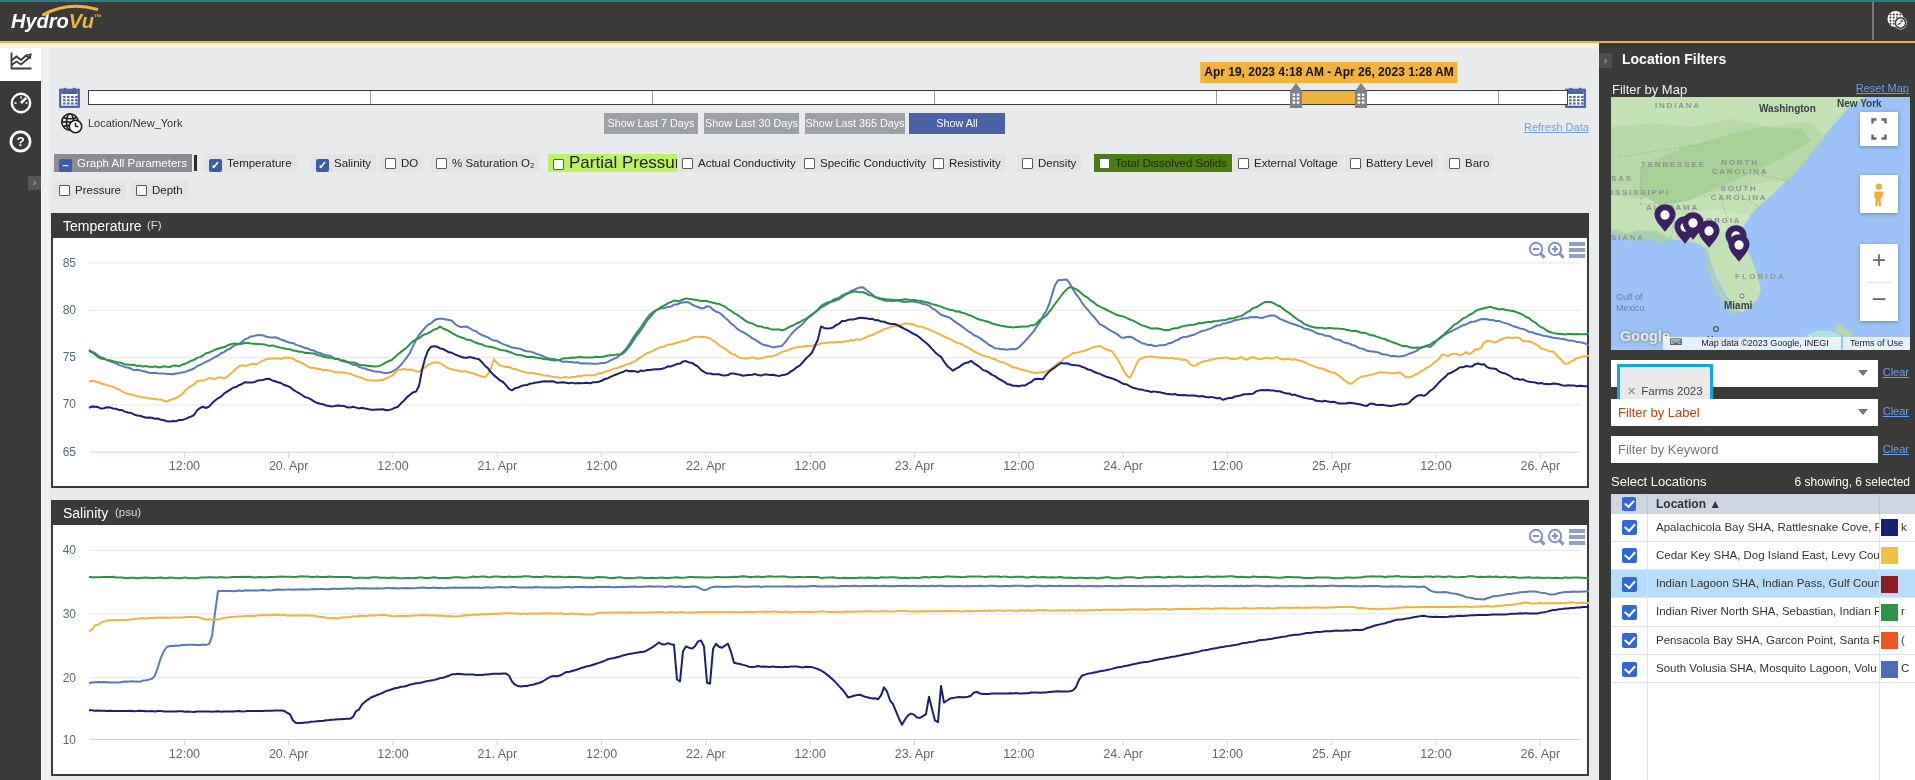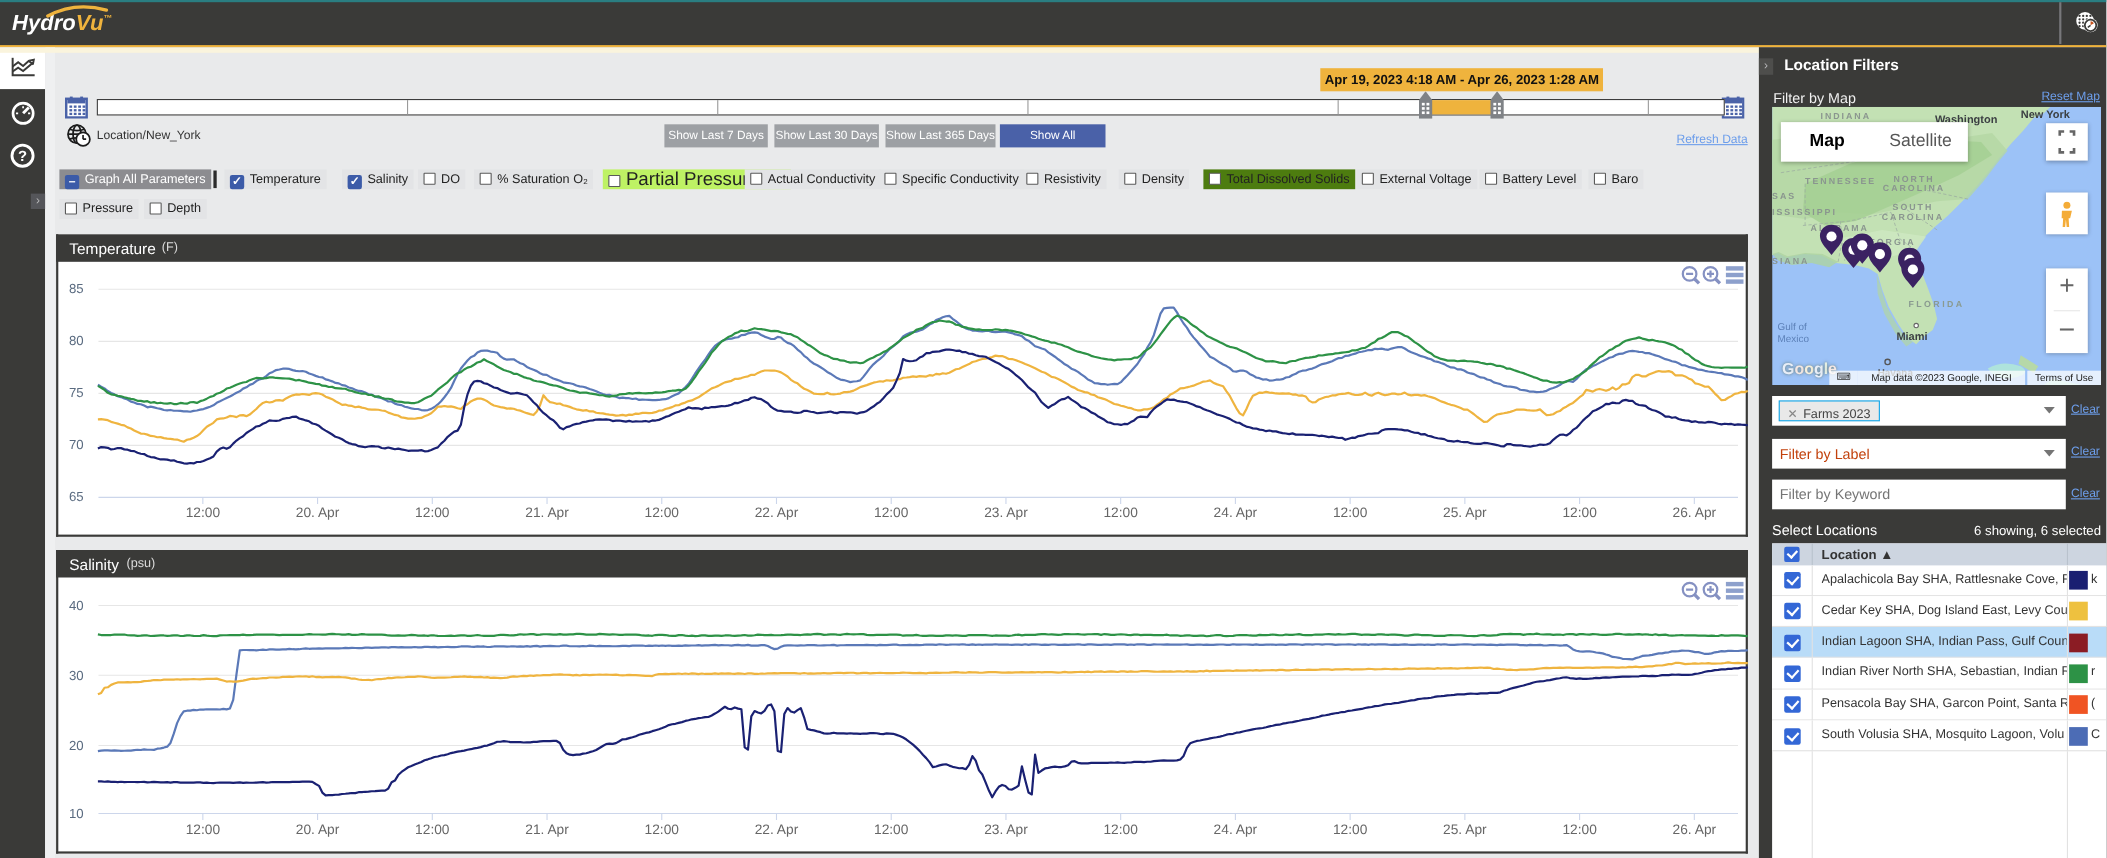--- a/index.html
+++ b/index.html
@@ -374,24 +374,20 @@
 </g>
       <g transform="translate(125,139) scale(1.13)">
 <path d="M0 -9.5 C-5.5 -9.5 -9.3 -5.5 -9.3 -0.6 C-9.3 3.4 -6.5 7.2 -3.4 10.6 L0 14.8 L3.4 10.6 C6.5 7.2 9.3 3.4 9.3 -0.6 C9.3 -5.5 5.5 -9.5 0 -9.5 Z" fill="#3b2262"></path>
 <circle r="4.1" fill="#fff"></circle>
 </g>
       <g transform="translate(128,148) scale(1.13)">
 <path d="M0 -9.5 C-5.5 -9.5 -9.3 -5.5 -9.3 -0.6 C-9.3 3.4 -6.5 7.2 -3.4 10.6 L0 14.8 L3.4 10.6 C6.5 7.2 9.3 3.4 9.3 -0.6 C9.3 -5.5 5.5 -9.5 0 -9.5 Z" fill="#3b2262"></path>
 <circle r="4.1" fill="#fff"></circle>
 </g>
     </svg>
-  <div class="abs" style="left:8px;top:14px;width:170px;height:36px;background:#fff;box-shadow:0 1px 4px rgba(0,0,0,.3)">
-    <span class="abs" style="left:0;top:0;width:84px;height:36px;font-size:16px;font-weight:bold;color:#000;text-align:center;line-height:36px">Map</span>
-    <span class="abs" style="left:84px;top:0;width:86px;height:36px;font-size:16px;color:#565656;text-align:center;line-height:36px">Satellite</span>
-  </div>
   <div class="abs" style="left:249px;top:15px;width:38px;height:34px;background:#fff;box-shadow:0 1px 4px rgba(0,0,0,.3)">
     <svg width="38" height="34" viewBox="0 0 38 34">
         <g stroke="#666" stroke-width="2.4" fill="none">
     <path d="M12.5 11.5 v-4 h4 M21.5 7.5 h4 v4 M25.5 22.5 v4 h-4 M16.5 26.5 h-4 v-4"></path>
         </g>
       </svg>
   </div>
   <div class="abs" style="left:249px;top:78px;width:38px;height:38px;background:#fff;box-shadow:0 1px 4px rgba(0,0,0,.3);text-align:center;padding-top:8px"><svg width="16" height="25" viewBox="0 0 14 22">
 <circle cx="7" cy="3.2" r="2.8" fill="#f4ac38"></circle>
 <path d="M3 7.5 h8 l-1.4 6 h-1.2 l0.4 7 h-2 l-0.6 -6 l-0.6 6 h-2 l0.4 -7 h-1.2 z" fill="#f4ac38"></path>
@@ -402,21 +398,21 @@
     <span class="abs" style="left:0;top:40px;width:38px;text-align:center;font-size:26px;color:#666">−</span>
   </div>
   <div class="abs" style="left:9px;top:231px;font-size:14.5px;font-weight:bold;color:#eef2ee;text-shadow:0 0 3px rgba(90,110,90,.9)">
   <span style="color:#e8eef8">G</span><span style="color:#f3e7e4">o</span><span style="color:#f5efdd">o</span><span style="color:#e8eef8">g</span><span style="color:#e4efe4">l</span><span style="color:#f3e7e4">e</span></div>
   <div class="abs" style="left:52px;top:240px;width:26px;height:13px;background:rgba(255,255,255,.75);text-align:center;font-size:9px;color:#333">⌨</div>
   <div class="abs" style="left:78px;top:240px;width:152px;height:13px;background:rgba(255,255,255,.75);font-size:9px;color:#222;text-align:center;line-height:13px">Map data ©2023 Google, INEGI</div>
   <div class="abs" style="left:232px;top:240px;width:67px;height:13px;background:rgba(255,255,255,.75);font-size:9px;color:#222;text-align:center;line-height:13px">Terms of Use</div>
 </div>
 
 <div class="abs" style="left:1611px;top:360px;width:267px;height:27px;background:#fff">
-  <span class="abs" style="left:6px;top:4px;height:19px;background:#e9e9e9;border:1px solid #0ea5e9;font-size:11.5px;color:#444;line-height:17px;padding:4px 7px"><span style="color:#888;margin-right:5px;font-size:11px">✕</span>Farms 2023</span>
+  <span class="abs" style="left:6px;top:4px;height:19px;background:#e9e9e9;border:3px solid #0ea5e9;font-size:11.5px;color:#444;line-height:17px;padding:16px 7px"><span style="color:#888;margin-right:5px;font-size:11px">✕</span>Farms 2023</span>
   <span class="abs" style="right:10px;top:10px;width:0;height:0;border-left:5px solid transparent;border-right:5px solid transparent;border-top:6px solid #757575"></span>
 </div>
 <a class="abs" style="right:6px;top:366px;font-size:11px;color:#6d9eeb">Clear</a>
 <div class="abs" style="left:1611px;top:398.5px;width:267px;height:27px;background:#fff">
   <span class="abs" style="left:7px;top:6px;font-size:13px;color:#c2410c">Filter by Label</span>
   <span class="abs" style="right:10px;top:10px;width:0;height:0;border-left:5px solid transparent;border-right:5px solid transparent;border-top:6px solid #757575"></span>
 </div>
 <a class="abs" style="right:6px;top:405px;font-size:11px;color:#6d9eeb">Clear</a>
 <div class="abs" style="left:1611px;top:436px;width:267px;height:27px;background:#fff">
   <span class="abs" style="left:7px;top:6px;font-size:13px;color:#757575">Filter by Keyword</span>

